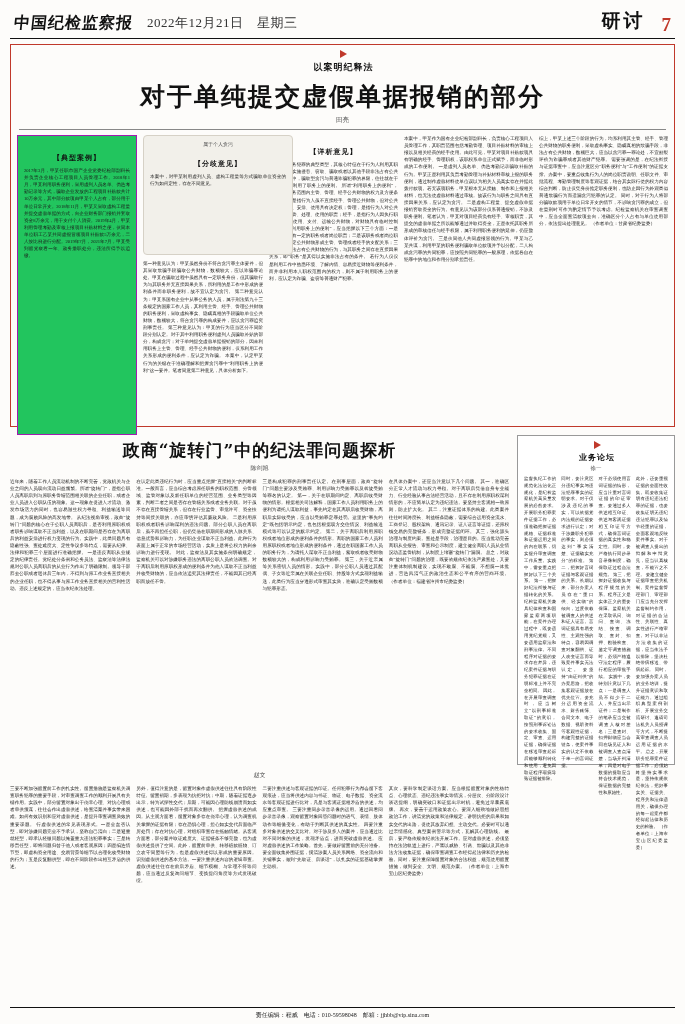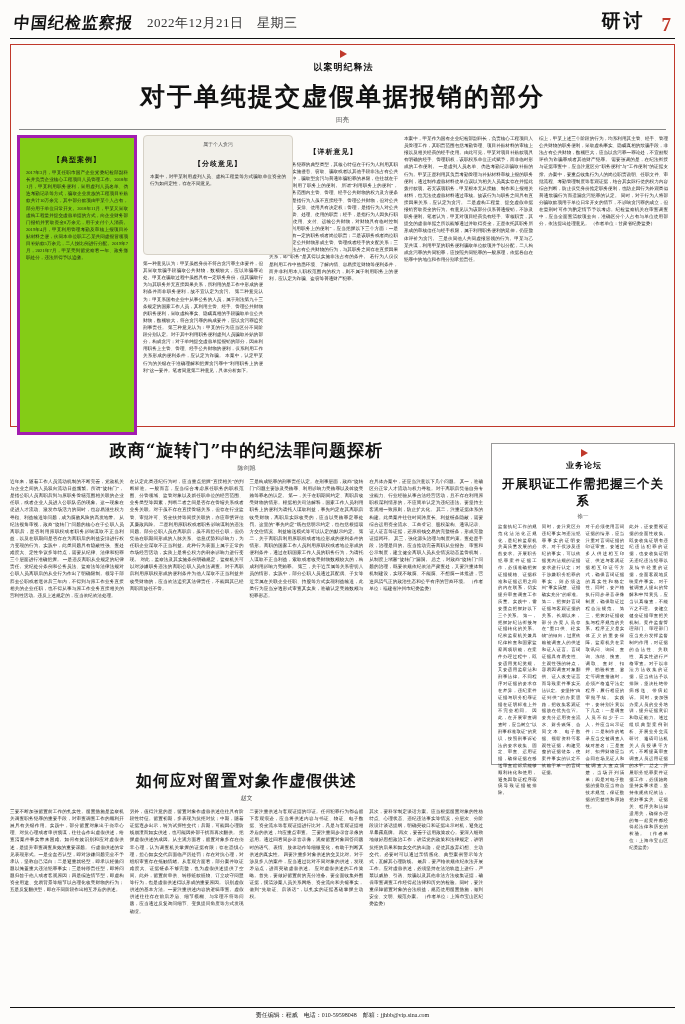--- a/index.html
+++ b/index.html
@@ -44,21 +44,21 @@
   .headline-main{
     text-align:center;font-size:25px;font-weight:bold;letter-spacing:2px;
     margin:6px 0 3px 0;font-family:"DejaVu Serif",serif;
   }
   .byline{text-align:center;font-size:6.5px;color:#444;margin-bottom:4px;}
   .rule-thin{border-top:1px solid #888;margin:3px 2px 5px 2px;}
 
   .framed-body{display:flex;gap:6px;height:300px;}
   .col{font-size:4.6px;line-height:1.55;text-align:justify;color:#1a1a1a;}
   .case-box{
-    width:120px;background:#84cc16;border:3px solid #a21caf;
+    width:120px;background:#22c55e;border:1px solid #a21caf;
     padding:5px 6px;box-sizing:border-box;
   }
   .box-title{text-align:center;font-size:7px;font-weight:bold;margin-bottom:4px;letter-spacing:1px;margin-top:12px;}
   .bubble{
     width:150px;background:#f2f0ea;border:1px solid #d6d1c6;border-radius:4px;
     padding:5px 6px;box-sizing:border-box;position:relative;height:120px;
   }
   .bubble-note{font-size:5px;color:#555;text-align:center;margin-bottom:3px;}
   .colnarrow{width:120px;}
   .colwide{flex:1;}
@@ -68,23 +68,22 @@
   .mid-left{flex:1;}
   .headline-2{
     text-align:center;font-size:17px;font-weight:bold;letter-spacing:1px;
     margin:4px 0 2px 0;font-family:"DejaVu Serif",serif;
   }
   .byline2{text-align:center;font-size:6px;color:#444;margin-bottom:5px;}
   .cols4{display:flex;gap:6px;height:285px;}
   .cols4 .col{flex:1;}
 
   .sidebar{
-    width:184px;border:1px solid #999;box-sizing:border-box;padding:5px 6px;
+    width:158px;border:1px solid #999;box-sizing:border-box;padding:5px 6px;
     background:#fff;
-    margin-top:8px;
   }
   .sidebar .kicker-text{font-size:8px;}
   .sidebar-title{
     text-align:center;font-size:12.5px;font-weight:bold;letter-spacing:1px;
     margin:5px 0 3px 0;
   }
   .sidebar-sub{text-align:center;font-size:5.5px;color:#333;margin-bottom:4px;}
   .sidebar-cols{display:flex;gap:5px;height:520px;}
   .sidebar-cols .col{flex:1;font-size:4.4px;}
 
@@ -179,21 +178,20 @@
 第三，关于近亲属等关系密切人员的情形。实践中，部分公职人员通过其配偶、子女等近亲属在关联企业任职、持股等方式实现利益输送，此类行为应当穿透形式审查其实质，准确认定受贿数额与犯罪形态。</div>
         <div class="col">在具体办案中，还应当注意以下几个问题。
 其一，准确区分正常人才流动与权力寻租。对于离职后凭借自身专业能力、行业经验从事合法经营活动，且不存在利用原职权谋利情形的，不应简单认定为违纪违法。要坚持主客观相一致原则，防止扩大化。
 其二，注重证据体系的构建。此类案件往往时间跨度长、利益链条隐蔽，需要综合运用资金流水、工商登记、股权架构、通讯记录、证人证言等证据，还原权钱交易的完整链条，形成完整证据闭环。
 其三，强化源头治理与制度约束。查处是手段，治理是目的。应当推动完善离职从业报告、审查和公示制度，建立健全离职人员从业情况动态监管机制，从制度上堵塞“旋转门”漏洞。
 总之，对政商“旋转门”问题的治理，既要依规依纪依法严肃查处，又要注重体制机制建设，实现不敢腐、不能腐、不想腐一体推进，营造风清气正的政治生态和公平有序的营商环境。
 （作者单位：福建省漳州市纪委监委）</div>
       </div>
 
       <div class="bottom">
-        <div class="headline-3">如何应对留置对象作虚假供述</div>
         <div class="byline2">赵文</div>
         <div class="cols4b">
           <div class="col">三要不断加强留置前工作的扎实性。留置措施是监察机关调查职务犯罪的重要手段，对审查调查工作的顺利开展具有关键作用。实践中，部分留置对象出于侥幸心理、对抗心理或者串供预谋，往往会作出虚假供述，给查清案件事实带来困难。如何有效识别和应对虚假供述，是提升审查调查质效的重要课题。
 行虚假供述的常见表现形式。一是全盘否认型，即对涉嫌问题完全不予承认，坚称自己清白；二是避重就轻型，即承认轻微问题以掩盖重大违法犯罪事实；三是转移责任型，即将问题归咎于他人或者客观原因；四是编造情节型，即虚构资金用途、交易背景等细节以合理化收受财物的行为；五是反复翻供型，即在不同阶段作出相互矛盾的供述。</div>
           <div class="col">另外，值得注意的是，留置对象作虚假供述往往具有阶段性特征。留置初期，多表现为抗拒对抗；中期，随着证据逐步出示，转为试探性交代；后期，可能因心理防线崩溃而如实供述，也可能因外部干扰而再次翻供。
 把握虚假供述的成因。从主观方面看，留置对象多存在侥幸心理，认为调查机关掌握的证据有限；存在恐惧心理，担心如实交代后面临严厉处罚；存在对抗心理，对组织审查存在抵触情绪。从客观方面看，部分案件取证难度大、证据链条不够完整，也为虚假供述提供了空间。此外，留置前串供、转移赃款赃物、订立攻守同盟等行为，也是虚假供述得以形成的重要原因。
 识别虚假供述的基本方法。一要注重供述内容的逻辑审查。虚假供述往往存在前后矛盾、细节模糊、与常理不符等问题，应当通过反复询问细节、变换提问角度等方式发现破绽。</div>
           <div class="col">二要注重供述与客观证据的印证。任何犯罪行为都会留下客观痕迹，应当将供述内容与书证、物证、电子数据、资金流水等客观证据进行比对，凡是与客观证据相矛盾的供述，均应重点审查。
 三要注重同步录音录像的运用。通过回看同步录音录像，观察留置对象回答问题时的语气、表情、肢体动作等细微变化，有助于判断其供述的真实性。
 四要注重多对象供述的交叉比对。对于涉及多人的案件，应当通过比对不同对象的供述，发现矛盾点，进而突破虚假供述。
@@ -204,21 +202,20 @@
 （作者单位：上海市宝山区纪委监委）</div>
         </div>
       </div>
     </div>
 
     <div class="sidebar">
       <div class="kicker">
         <span class="kicker-flag"></span>
         <span class="kicker-text">业务论坛</span>
       </div>
-      <div class="sidebar-title">开展职证工作需把握三个关系</div>
       <div class="sidebar-sub">徐一</div>
       <div class="sidebar-cols">
         <div class="col">监督执纪工作的规范化法治化正规化，是纪检监察机关高质量发展的必然要求。开展职务犯罪案件证据工作，必须准确把握证据规格、证据标准和证据运用之间的内在联系，切实提升审查调查工作质量。实践中，需要重点把握好以下三个关系。
 第一，把握好纪法衔接与证据转化的关系。纪检监察机关兼具纪律检查和国家监察两项职能，在案件办理过程中，既要适用党纪党规，又要适用监察法和刑事法律。不同程序对证据的要求存在差异，违纪案件证据与职务犯罪证据在证明标准上并不完全相同。
 因此，在开展审查调查时，应当树立“以刑事标准取证”的意识，按照刑事诉讼法的要求收集、固定、审查、运用证据，确保证据在移送审查起诉后能够顺利转化和使用，避免因取证程序瑕疵导致证据被排除。</div>
         <div class="col">同时，要注意区分违纪事实与违法犯罪事实的证明要求。对于仅涉及违纪的事实，可以依据党内法规的证据要求进行认定；对于涉嫌职务犯罪的事实，则必须达到“事实清楚、证据确实充分”的标准。
 第二，把握好言词证据与客观证据的关系。长期以来，部分办案人员存在“重口供、轻实物”的倾向，过度依赖被调查人的供述和证人证言。言词证据具有易变性、主观性强的特点，容易因调查对象翻供、证人改变证言而导致案件事实无法认定。
 要坚持“由证到供”的办案思路，把收集客观证据放在优先位置。要充分运用资金流水、财务账簿、合同文本、电子数据、视听资料等客观性证据，构建完整的证据链条，使案件事实的认定不依赖于单一的言词证据。</div>
         <div class="col">对于必须使用言词证据的情形，应当注重对言词证据的印证审查。要通过多人供述相互印证、供述与客观证据相互印证等方式，确保言词证据的真实性和稳定性。同时，要严格执行同步录音录像制度，确保取证过程合法规范。
 第三，把握好证据收集与程序规范的关系。程序正义是实体正义的重要保障。监察机关在采取讯问、询问、查询、冻结、搜查、调取、查封、扣押、勘验检查、鉴定等调查措施时，必须严格遵守法定程序，履行相应的审批手续。

